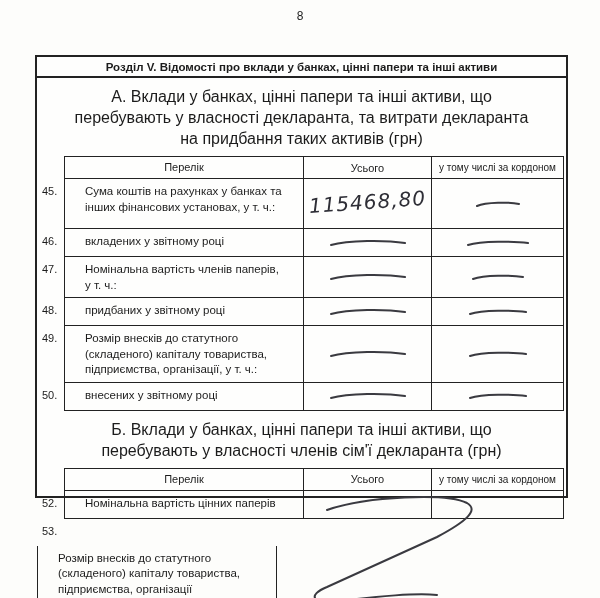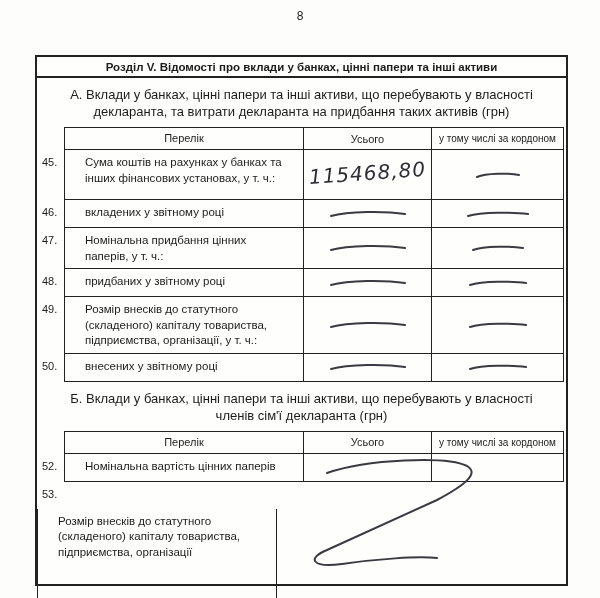--- a/index.html
+++ b/index.html
@@ -8,32 +8,32 @@
     background:#fdfdfb;
     font-family:"Liberation Sans", sans-serif;
     color:#1c1c1c;
     -webkit-font-smoothing:antialiased;
   }
   .page { position:relative; width:600px; height:598px; overflow:hidden; }
   .page-number { position:absolute; top:9px; left:0; right:0; text-align:center; font-size:12px; }
 
   .form-box {
     position:absolute; left:35px; top:55px;
-    width:533px; height:531px;
+    width:533px; height:443px;
     border:2px solid #222;
     box-sizing:border-box;
     background:#fefefd;
   }
   .title-bar {
     border-bottom:2px solid #222;
     text-align:center; font-weight:bold;
     font-size:11.5px; padding:4px 6px 3px;
   }
   .intro {
-    text-align:center; font-size:13px;
+    text-align:center; font-size:16px;
     line-height:1.32; margin:8px 30px 7px;
   }
 
   .tbl { margin-left:0; position:relative; }
   .trow { display:flex; align-items:stretch; }
   .num {
     width:27px; box-sizing:border-box;
     font-size:11px; padding:6px 0 0 5px;
     flex:0 0 27px;
   }
@@ -116,21 +116,21 @@
         </div>
         <div class="cell c-abroad">
           <svg class="dash" width="66" height="10" viewBox="0 0 66 10">
               <path d="M3 7 C 16 3, 50 3, 63 5"></path>
             </svg>
         </div>
       </div>
 
       <div class="trow row-1">
         <div class="num">47.</div>
-        <div class="cell c-label">Номінальна придбання цінних паперів, у т. ч.:</div>
+        <div class="cell c-label">Номінальна вартість членів паперів, у т. ч.:</div>
         <div class="cell c-total">
           <svg class="dash" width="80" height="12" viewBox="0 0 80 12">
               <path d="M3 8 C 20 3, 58 3, 77 6"></path>
             </svg>
         </div>
         <div class="cell c-abroad">
           <svg class="dash" width="56" height="10" viewBox="0 0 56 10">
               <path d="M3 7 C 14 3, 42 3, 53 5"></path>
             </svg>
         </div>

